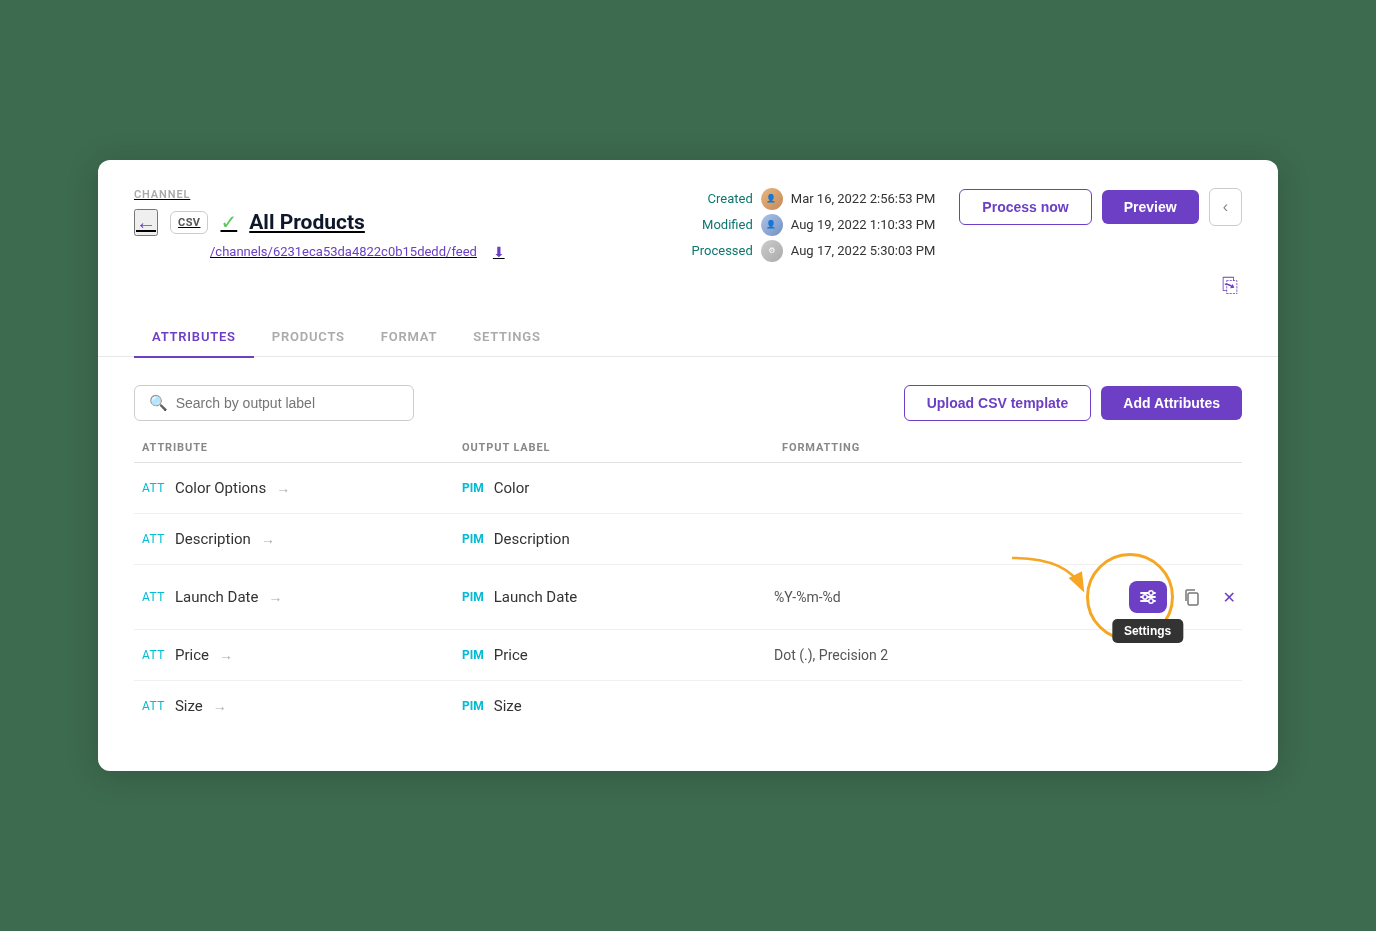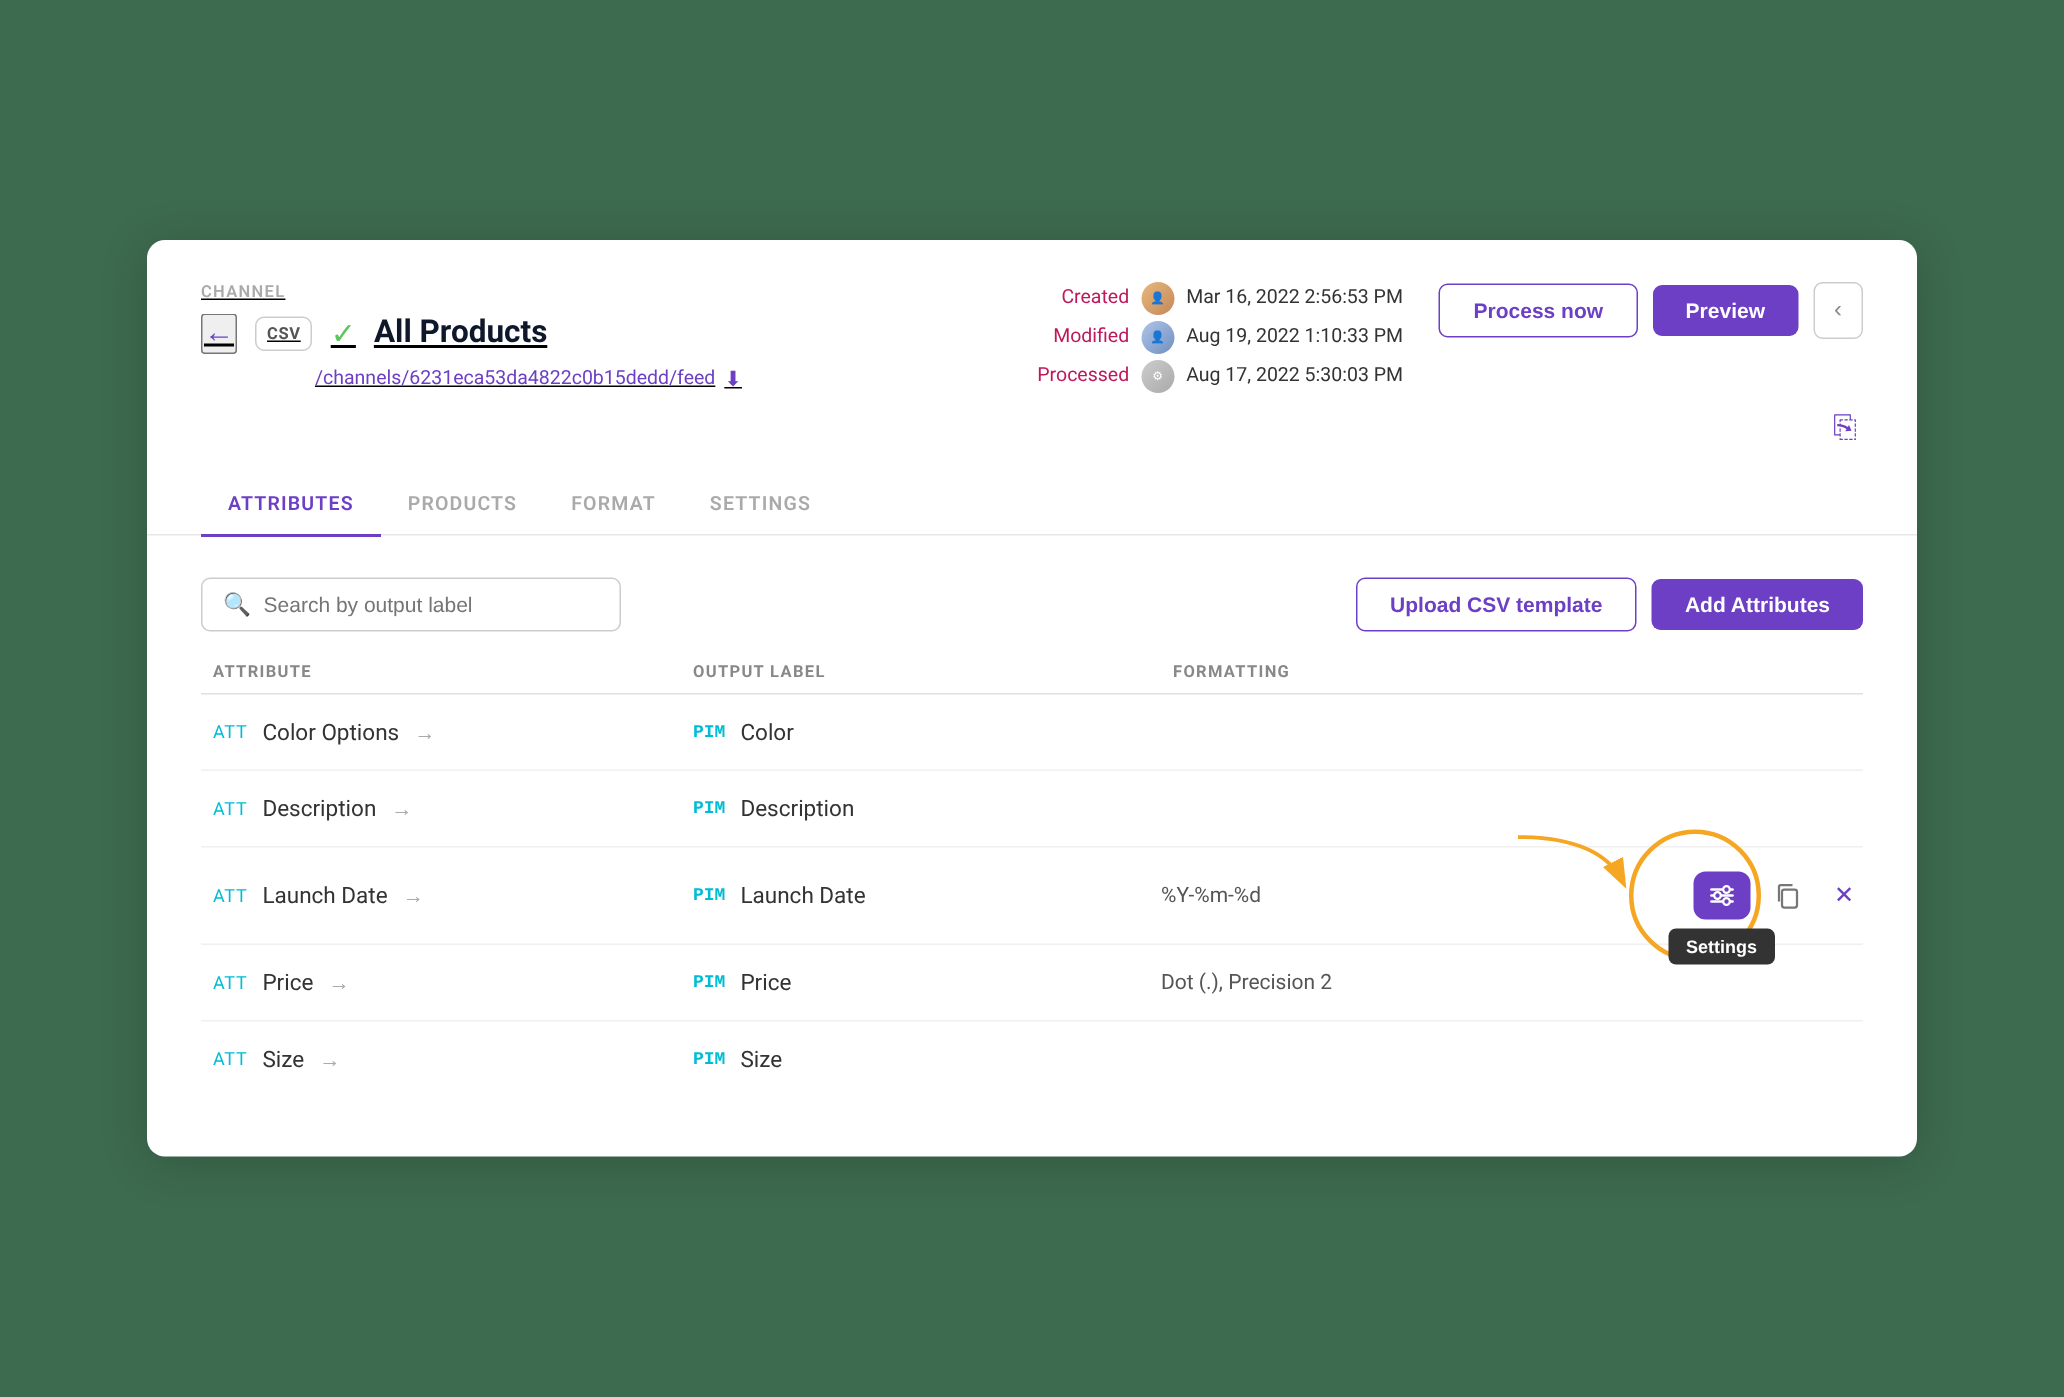--- a/index.html
+++ b/index.html
@@ -72,21 +72,21 @@
       font-weight: 700;
       color: #0f172a;
     }
     .feed-url {
       margin-top: 8px;
       margin-left: 76px;
       color: #6c3fc5;
       font-size: 13px;
       display: flex;
       align-items: center;
-      gap: 6px;
+      gap: 16px;
     }
     .feed-url a {
       color: #6c3fc5;
       text-decoration: none;
     }
     .download-icon {
       font-size: 14px;
       color: #6c3fc5;
     }
     .header-right {
@@ -101,21 +101,21 @@
       gap: 4px;
     }
     .meta-row {
       display: flex;
       align-items: center;
       gap: 8px;
       font-size: 13px;
       color: #555;
     }
     .meta-label {
-      color: #be185d;
+      color: #0f766e;
       width: 68px;
       text-align: right;
     }
     .meta-avatar {
       width: 22px;
       height: 22px;
       border-radius: 50%;
       background: linear-gradient(135deg, #e0c8a0 0%, #c8a06a 100%);
       display: flex;
       align-items: center;
@@ -269,21 +269,20 @@
     .att-label {
       font-size: 12px;
       font-weight: 400;
       color: #00bcd4;
       letter-spacing: 0.04em;
     }
     .pim-label {
       font-size: 12px;
       font-weight: 700;
       color: #00bcd4;
-      font-family: Liberation Mono, monospace;
     }
     .attr-name {
       font-size: 15px;
       color: #333;
     }
     .output-name {
       font-size: 15px;
       color: #333;
     }
     .arrow-icon {

